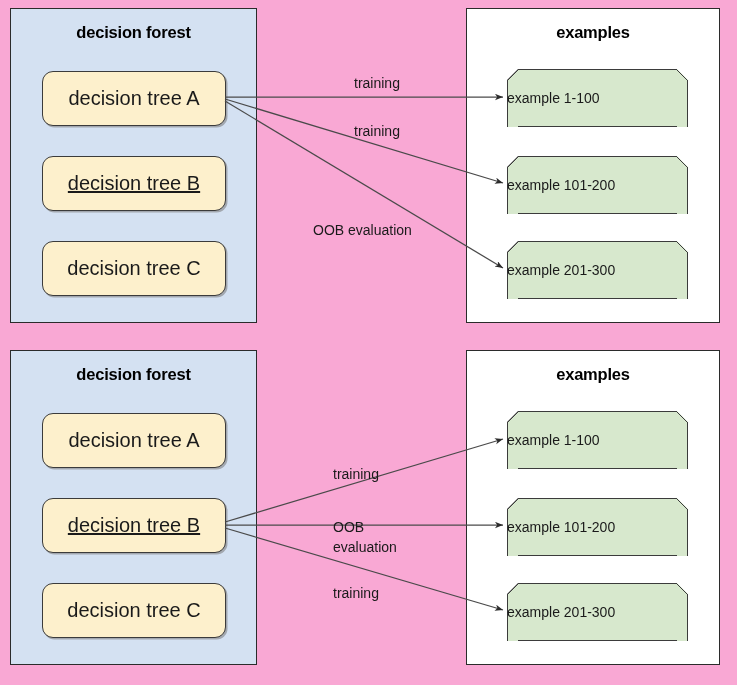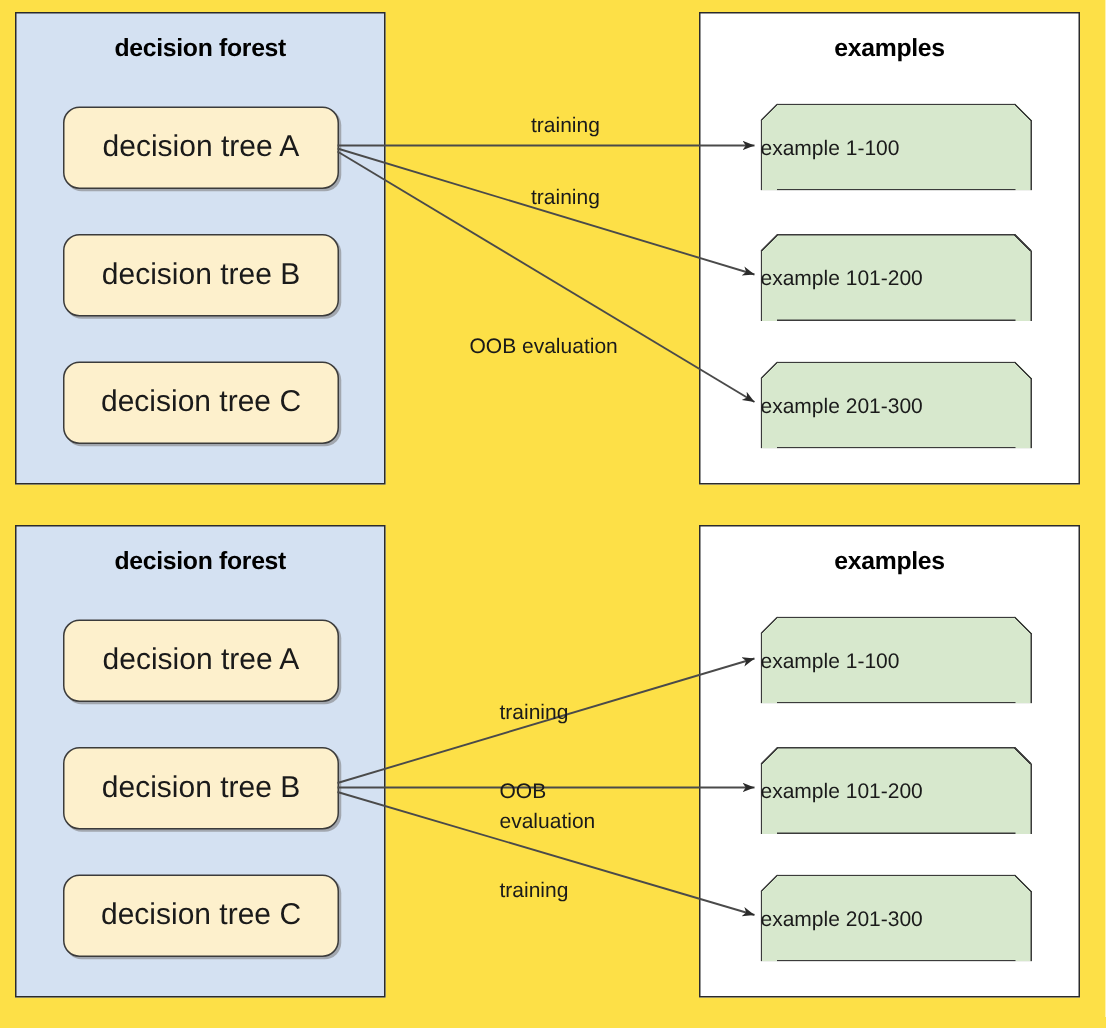--- a/index.html
+++ b/index.html
@@ -8,21 +8,21 @@
     background: #ffffff;
   }
   body {
     font-family: "Liberation Sans", sans-serif;
     color: #000000;
   }
   #canvas {
     position: relative;
     width: 737px;
     height: 685px;
-    background: #fde047;
+    background: #f9a8d4;
     overflow: hidden;
   }
   .diagram {
     position: absolute;
     left: 0;
     width: 737px;
     height: 335px;
   }
   #diagram-top { top: 0; }
   #diagram-bottom { top: 342px; }
@@ -69,21 +69,21 @@
     border-radius: 11px;
     box-sizing: border-box;
     display: flex;
     align-items: center;
     justify-content: center;
     font-size: 20px;
     color: #1a1a1a;
     box-shadow: 1.5px 1.5px 0 rgba(120,120,120,0.55);
   }
   .tree-0 { top: 62px; }
-  .tree-1 { top: 147px; }
+  .tree-1 { top: 147px; text-decoration: underline; }
   .tree-2 { top: 232px; }
 
   
   .ex-box {
     position: absolute;
     left: 40px;
     width: 181px;
     height: 58px;
     background: #d7e8cd;
     box-sizing: border-box;

